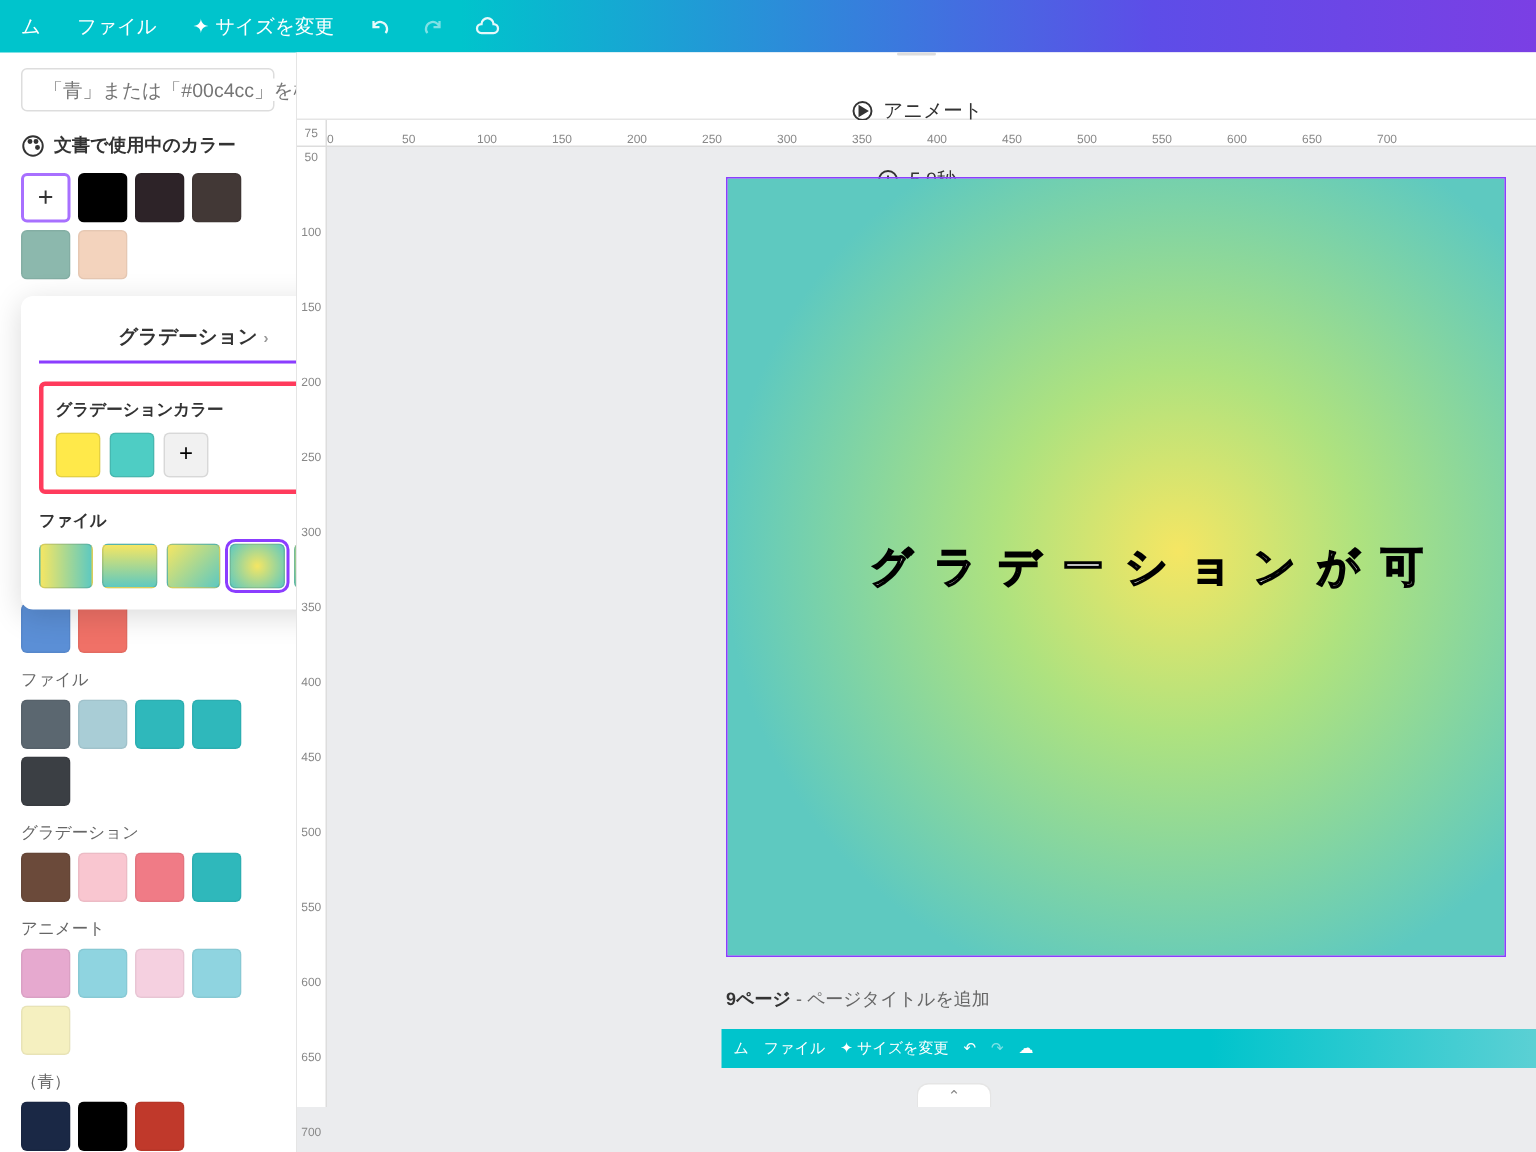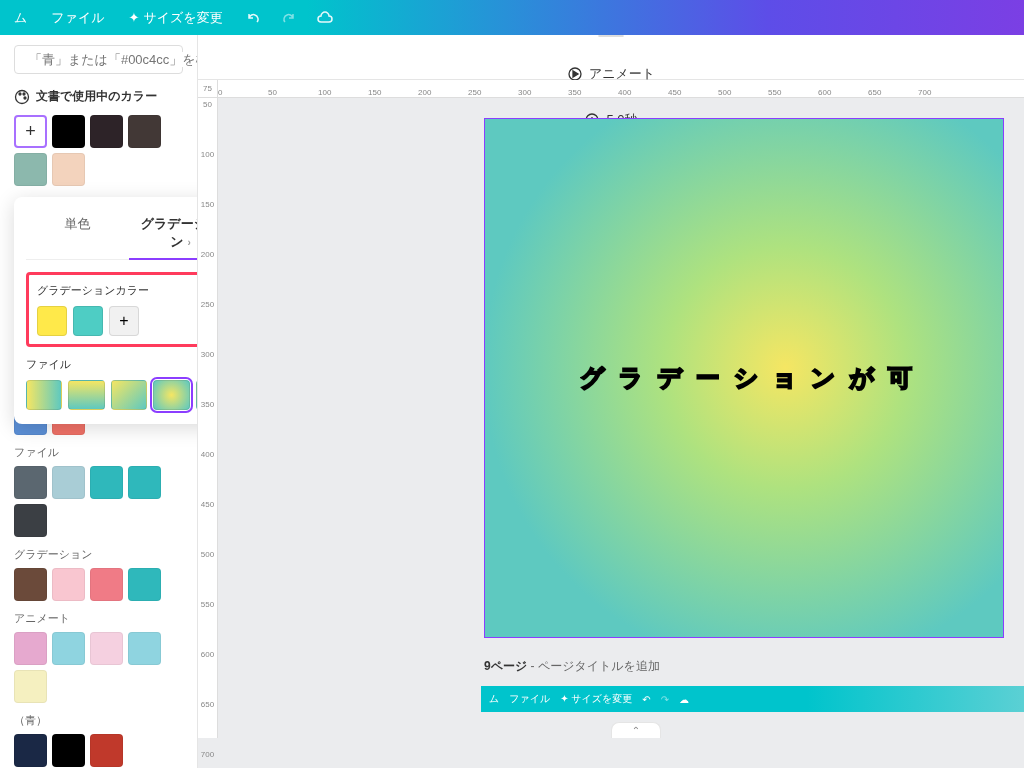--- a/index.html
+++ b/index.html
@@ -21,21 +21,21 @@
 .swatch.add { border: 2px solid #a870ff; background: #fff; display: flex; align-items: center; justify-content: center; font-size: 18px; color: #333; }
 
 .popover { position: absolute; top: 162px; left: 14px; width: 230px; background: #fff; border-radius: 8px; box-shadow: 0 4px 20px rgba(0,0,0,0.15); padding: 10px 12px 14px; z-index: 10; }
 .tabs { display: flex; border-bottom: 1px solid #eee; margin-bottom: 12px; }
 .tab { flex: 1; text-align: center; padding: 8px 4px; font-size: 13px; color: #666; cursor: pointer; position: relative; }
 .tab.active { color: #333; font-weight: 600; }
 .tab.active::after { content: ''; position: absolute; bottom: -1px; left: 0; right: 0; height: 2px; background: #8b3dff; }
 .tab .chev { font-size: 10px; margin-left: 4px; color: #999; }
 
 .highlight-box { border: 3px solid #ff3b5c; border-radius: 4px; padding: 8px; margin-bottom: 10px; }
-.sub-label { font-size: 11px; font-weight: 400; color: #333; margin-bottom: 8px; }
+.sub-label { font-size: 11px; font-weight: 700; color: #333; margin-bottom: 8px; }
 .hl-row { display: flex; gap: 6px; }
 .hl-sw { width: 30px; height: 30px; border-radius: 4px; cursor: pointer; border: 1px solid rgba(0,0,0,0.1); display: flex; align-items: center; justify-content: center; }
 
 .style-row { display: flex; gap: 6px; }
 .style-sw { width: 38px; height: 30px; border-radius: 4px; cursor: pointer; border: 1px solid rgba(0,0,0,0.1); }
 .style-sw.sel { outline: 2px solid #8b3dff; outline-offset: 1px; }
 
 .group-label { font-size: 11px; color: #666; margin: 8px 0 6px; }
 
 .canvas-area { flex: 1; background: #ebecee; display: flex; flex-direction: column; position: relative; }
@@ -47,21 +47,21 @@
 .ruler-h { height: 18px; background: #fff; border-bottom: 1px solid #ddd; display: flex; align-items: flex-end; font-size: 8px; color: #888; padding-left: 20px; overflow: hidden; }
 .ruler-h span { width: 50px; text-align: left; flex-shrink: 0; }
 .ruler-v { position: absolute; left: 0; top: 63px; bottom: 30px; width: 20px; background: #fff; border-right: 1px solid #ddd; font-size: 8px; color: #888; }
 .ruler-v span { display: block; height: 50px; text-align: center; padding-top: 2px; }
 .ruler-corner { position: absolute; left: 0; top: 45px; width: 20px; height: 18px; background: #fff; border-right: 1px solid #ddd; border-bottom: 1px solid #ddd; font-size: 8px; color: #888; text-align: center; line-height: 18px; }
 
 .canvas-scroll { flex: 1; padding: 20px 20px 0 36px; overflow: hidden; position: relative; }
 .page-label { font-size: 12px; color: #666; margin-bottom: 4px; margin-left: 250px; }
 .page-label b { color: #333; font-weight: 600; }
 .page { width: 520px; height: 520px; margin-left: 250px; background: radial-gradient(circle at 58% 48%, #f5e663 0%, #aee27f 30%, #5ec9c0 75%); border: 1px solid #8b3dff; position: relative; display: flex; align-items: center; justify-content: center; }
-.page-text { font-size: 24px; font-weight: 700; color: #fff; -webkit-text-stroke: 2px #000; letter-spacing: 14px; position: absolute; left: 95px; right: -10px; white-space: nowrap; overflow: hidden; }
+.page-text { font-size: 28px; font-weight: 400; color: #fff; -webkit-text-stroke: 2px #000; letter-spacing: 14px; position: absolute; left: 95px; right: -10px; white-space: nowrap; overflow: hidden; }
 
 .mini-toolbar { position: absolute; bottom: 56px; left: 283px; right: 0; height: 26px; background: linear-gradient(90deg, #00c4cc, #00c4cc 60%, #5bd0d4); display: flex; align-items: center; padding: 0 8px; gap: 10px; color: #fff; font-size: 10px; }
 
 .bottombar { height: 30px; background: #fff; border-top: 1px solid #e5e5e5; display: flex; align-items: center; padding: 0 12px; gap: 12px; font-size: 12px; color: #555; }
 .expand-tab { position: absolute; bottom: 30px; left: 50%; width: 50px; height: 16px; background: #fff; border: 1px solid #e5e5e5; border-bottom: none; border-radius: 8px 8px 0 0; display: flex; align-items: center; justify-content: center; font-size: 10px; color: #888; }
 
 svg { display: block; }
 </style>
 </head>
 <body>
@@ -156,21 +156,20 @@
         <div class="group-label">（青）</div>
         <div class="swatch-row">
           <div class="swatch" style="background: rgb(26, 40, 69);"></div>
           <div class="swatch" style="background: rgb(0, 0, 0);"></div>
           <div class="swatch" style="background: rgb(192, 57, 43);"></div>
         </div>
       </div>
 
     <div class="popover">
       <div class="tabs">
-        <div class="tab">単色</div>
         <div class="tab active"><span>グラデーション</span><span class="chev">›</span></div>
       </div>
       <div class="highlight-box">
         <div class="sub-label">グラデーションカラー</div>
         <div class="hl-row">
           <div class="hl-sw" style="background:#ffe94a"></div>
           <div class="hl-sw" style="background:#4ecdc4"></div>
           <div class="hl-sw" style="background:#f1f1f1">+</div>
         </div>
       </div>

